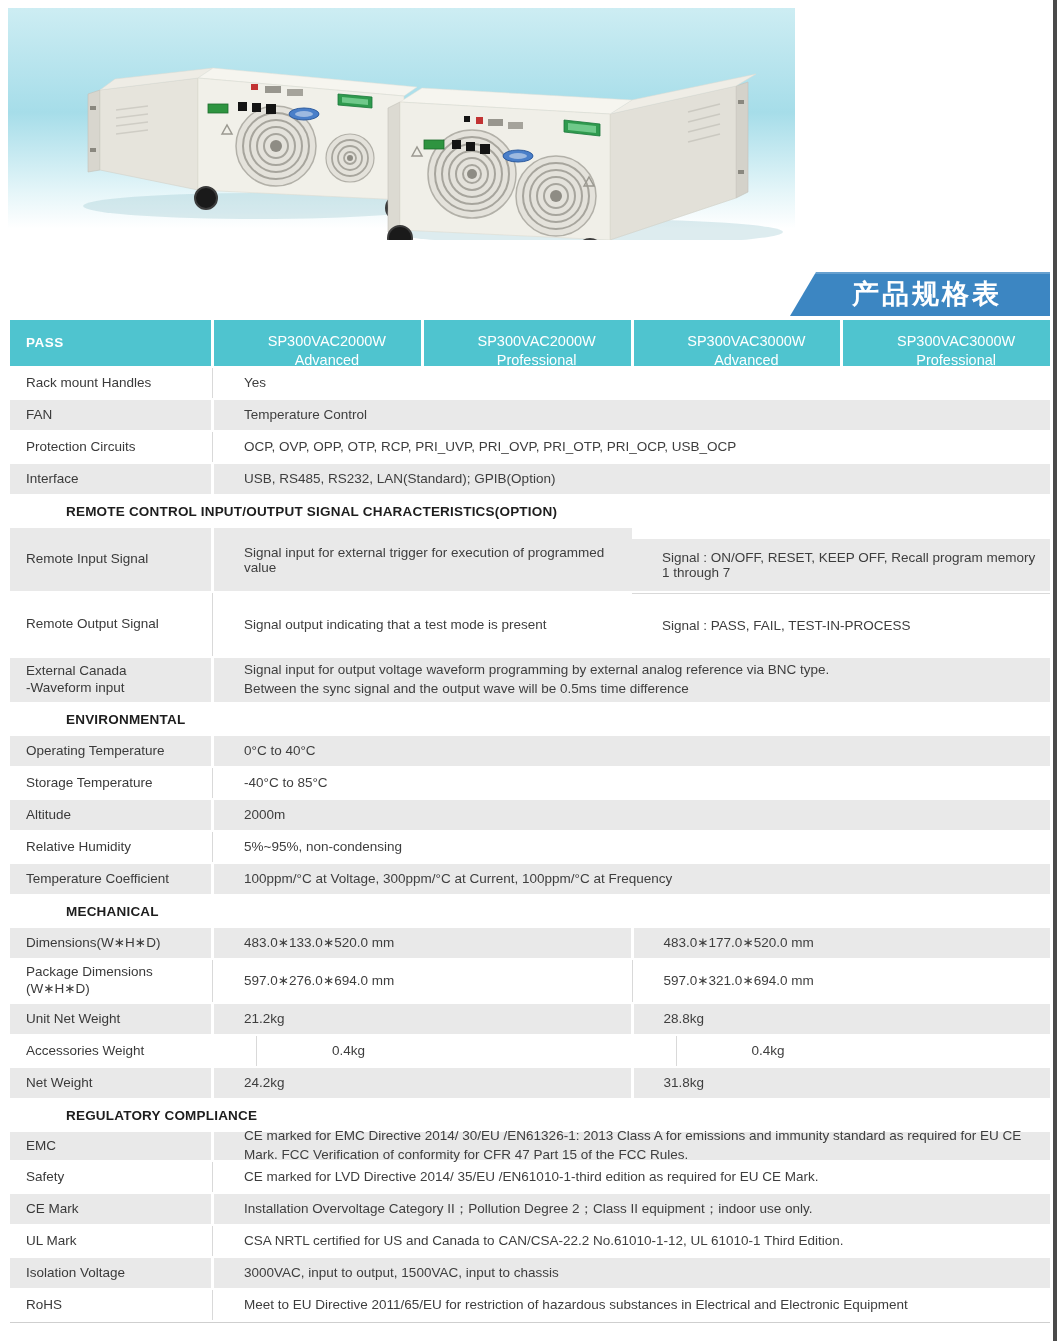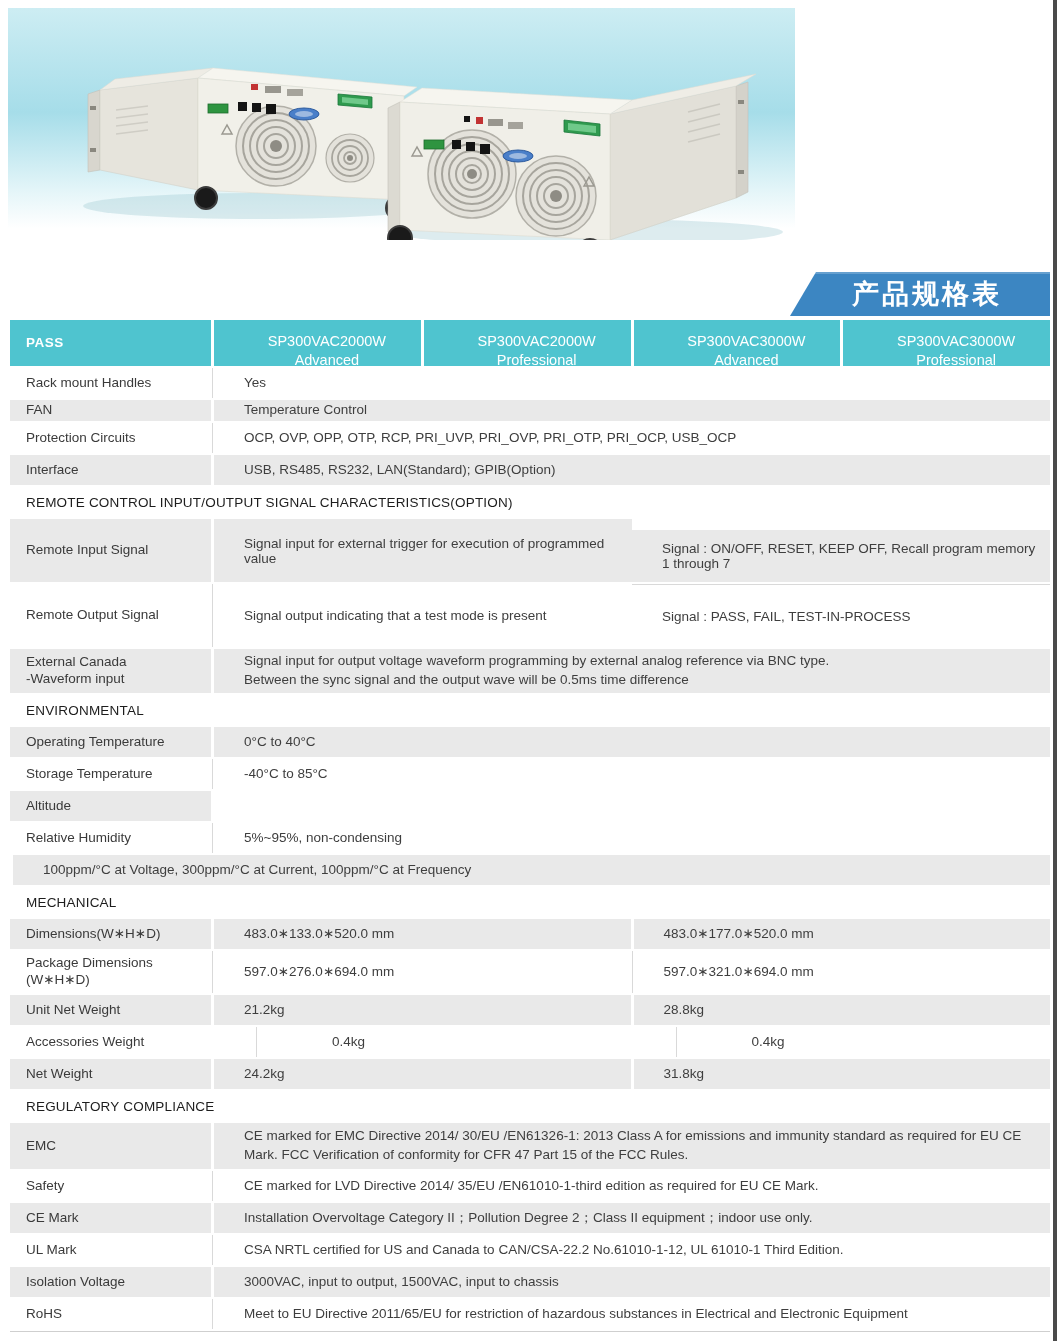--- a/index.html
+++ b/index.html
@@ -41,21 +41,21 @@
   .t-row.white .cell{background:#ffffff;}
   
   .vstack{flex:1;display:flex;flex-direction:row;}
   .vstack .sub{flex:1;display:flex;align-items:center;padding:0 14px 0 30px;font-size:13.5px;box-sizing:border-box;}
   .t-row.gray .sub{background:#e9e9e9;}
   .t-row.gray .sub + .sub{border-top:3px solid #ffffff;margin-top:8px;}
   .t-row.white .sub{background:#ffffff;}
   .t-row.white .sub + .sub{border-top:1px solid #d9d9d9;}
   
   .t-row.section{background:#ffffff;align-items:center;padding-left:16px;box-sizing:border-box;}
-  .section-title{font-weight:normal;font-size:13.5px;color:#1d1d1d;letter-spacing:.2px;}
+  .section-title{font-weight:bold;font-size:13.5px;color:#1d1d1d;letter-spacing:.2px;margin-left:40px;}
   
   .t-row.teal .cell{background:#4fc4cf;color:#ffffff;}
   .h-model{flex:1;padding:16px 10px 0 29px;font-size:14.5px;line-height:1.3;display:flex;flex-direction:column;justify-content:center;}
   .h-label{font-weight:bold;font-size:15.5px;letter-spacing:.5px;}
 </style>
 </head>
 <body>
 
 <div class="hero">
   <svg width="787" height="232" viewBox="0 0 787 232">
@@ -206,21 +206,21 @@
       <span>SP300VAC3000W</span>
       <span>Professional</span>
     </div>
   </div>
   <div id="spec-rows">
       <div class="t-row white" style="height: 30px;">
         <div class="cell label">Rack mount Handles</div>
         <div class="vgap"></div>
         <div class="cell value">Yes</div>
       </div>
-      <div class="t-row gray" style="height: 21px;">
+      <div class="t-row gray" style="height: 30px;">
         <div class="cell label">FAN</div>
         <div class="vgap"></div>
         <div class="cell value">Temperature Control</div>
       </div>
       <div class="t-row white" style="height: 30px;">
         <div class="cell label">Protection Circuits</div>
         <div class="vgap"></div>
         <div class="cell value">OCP, OVP, OPP, OTP, RCP, PRI_UVP, PRI_OVP, PRI_OTP, PRI_OCP, USB_OCP</div>
       </div>
       <div class="t-row gray" style="height: 30px;">
@@ -263,27 +263,29 @@
         <div class="cell value">0°C to 40°C</div>
       </div>
       <div class="t-row white" style="height: 30px;">
         <div class="cell label">Storage Temperature</div>
         <div class="vgap"></div>
         <div class="cell value">-40°C to 85°C</div>
       </div>
       <div class="t-row gray" style="height: 30px;">
         <div class="cell label">Altitude</div>
         <div class="vgap"></div>
+        <div class="cell value">2000m</div>
       </div>
       <div class="t-row white" style="height: 30px;">
         <div class="cell label">Relative Humidity</div>
         <div class="vgap"></div>
         <div class="cell value">5%~95%, non-condensing</div>
       </div>
       <div class="t-row gray" style="height: 30px;">
+        <div class="cell label">Temperature Coefficient</div>
         <div class="vgap"></div>
         <div class="cell value">100ppm/°C at Voltage, 300ppm/°C at Current, 100ppm/°C at Frequency</div>
       </div>
       <div class="t-row section" style="height: 30px;">
         <div class="section-title">MECHANICAL</div>
       </div>
       <div class="t-row gray" style="height: 30px;">
         <div class="cell label">Dimensions(W∗H∗D)</div>
         <div class="vgap"></div>
         <div class="cell value">483.0∗133.0∗520.0 mm</div>
@@ -315,21 +317,21 @@
       <div class="t-row gray" style="height: 30px;">
         <div class="cell label">Net Weight</div>
         <div class="vgap"></div>
         <div class="cell value">24.2kg</div>
         <div class="vgap"></div>
         <div class="cell value">31.8kg</div>
       </div>
       <div class="t-row section" style="height: 30px;">
         <div class="section-title">REGULATORY COMPLIANCE</div>
       </div>
-      <div class="t-row gray" style="height: 46px;">
+      <div class="t-row gray" style="height: 28px;">
         <div class="cell label">EMC</div>
         <div class="vgap"></div>
         <div class="cell value">CE marked for EMC Directive 2014/ 30/EU /EN61326-1: 2013 Class A for emissions and immunity standard as required for EU CE Mark. FCC Verification of conformity for CFR 47 Part 15 of the FCC Rules.</div>
       </div>
       <div class="t-row white" style="height: 30px;">
         <div class="cell label">Safety</div>
         <div class="vgap"></div>
         <div class="cell value">CE marked for LVD Directive 2014/ 35/EU /EN61010-1-third edition as required for EU CE Mark.</div>
       </div>
       <div class="t-row gray" style="height: 30px;">

